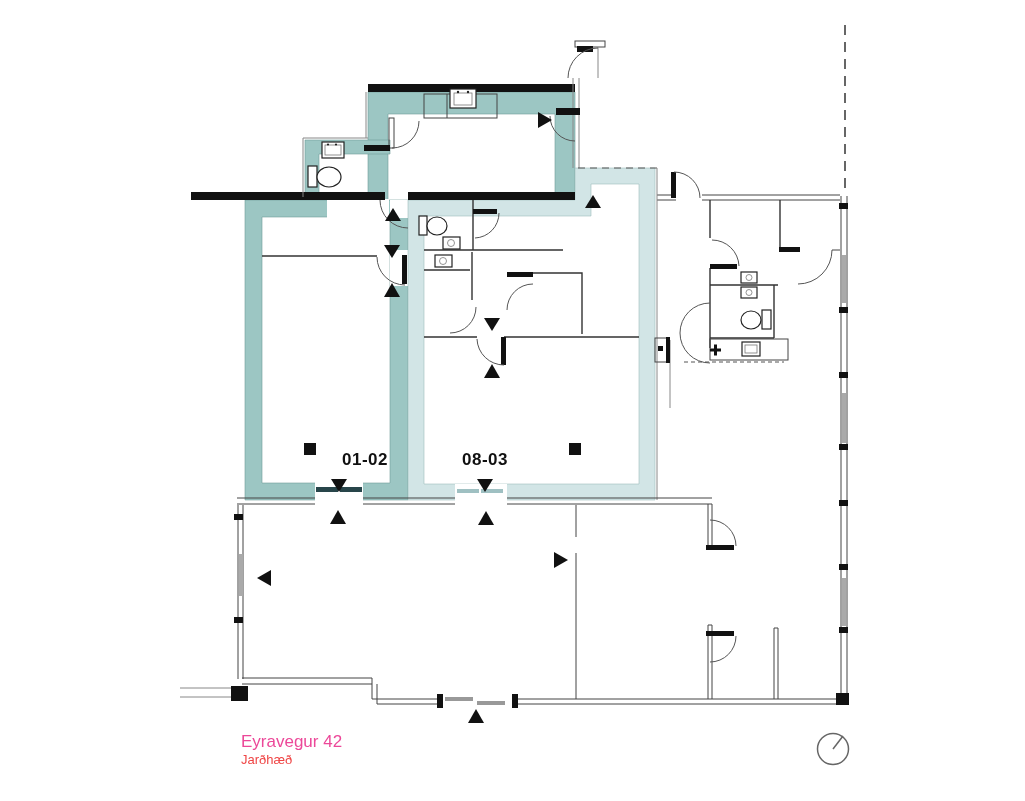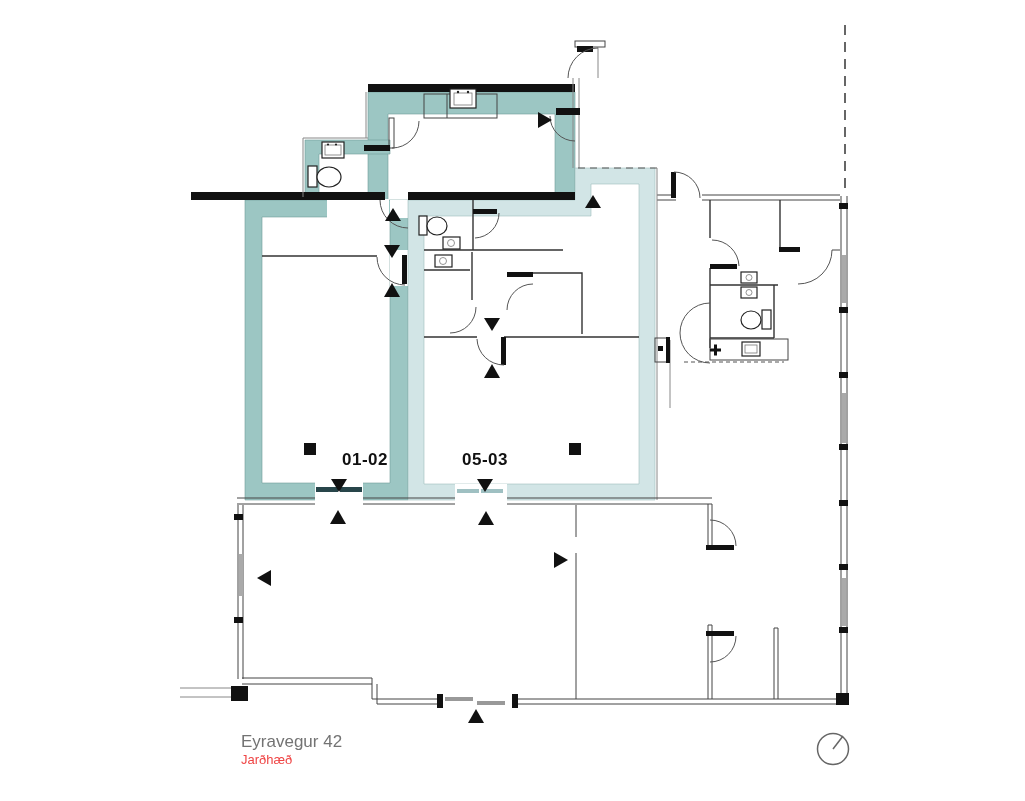--- a/index.html
+++ b/index.html
@@ -1,21 +1,21 @@
 <!DOCTYPE html>
 <html><head>
 <meta charset="utf-8">
 <style>
   html,body{margin:0;padding:0;background:#ffffff;}
   .stage{position:relative;width:1025px;height:801px;background:#ffffff;overflow:hidden;
          font-family:"Liberation Sans", sans-serif;}
   .stage svg{position:absolute;left:0;top:0;}
   .unit-label{position:absolute;width:60px;text-align:center;font-weight:bold;
               font-size:17px;letter-spacing:.5px;color:#111;}
-  .footer-address{position:absolute;left:241px;top:732px;font-size:17px;color:#737373;}
+  .footer-address{position:absolute;left:241px;top:732px;font-size:17px;color:#ec4899;}
   .footer-floor{position:absolute;left:241px;top:752px;font-size:13px;color:#ef4444;}
   .thin{stroke:#444;stroke-width:1;fill:none;}
   .wallline{stroke:#333;stroke-width:1.4;fill:none;}
   .lite{stroke:#888;stroke-width:1;fill:none;}
   .arc{stroke:#555;stroke-width:1;fill:none;}
   .fix{fill:#ffffff;stroke:#222;stroke-width:1.2;}
   .fixin{fill:none;stroke:#777;stroke-width:.8;}
   .blk{fill:#111;}
   .tick{fill:#111;}
   .winfill{fill:#aaaaaa;}
@@ -207,18 +207,18 @@
     <rect x="569" y="443" width="12" height="12"></rect>
   </g>
 
   <g>
     <circle cx="833" cy="749" r="15.5" fill="none" stroke="#666" stroke-width="1.5"></circle>
     <path d="M833 749 L843 736" stroke="#666" stroke-width="1.5" fill="none"></path>
   </g>
 </svg>
 
 <div class="unit-label" style="left:311px;top:450px;margin-left:24px;">01-02</div>
-<div class="unit-label" style="left:455px;top:450px;">05-03</div>
+<div class="unit-label" style="left:455px;top:450px;">08-03</div>
 
 <div class="footer-address">Eyravegur 42</div>
 <div class="footer-floor">Jarðhæð</div>
 
 </div>
 
 </body></html>

